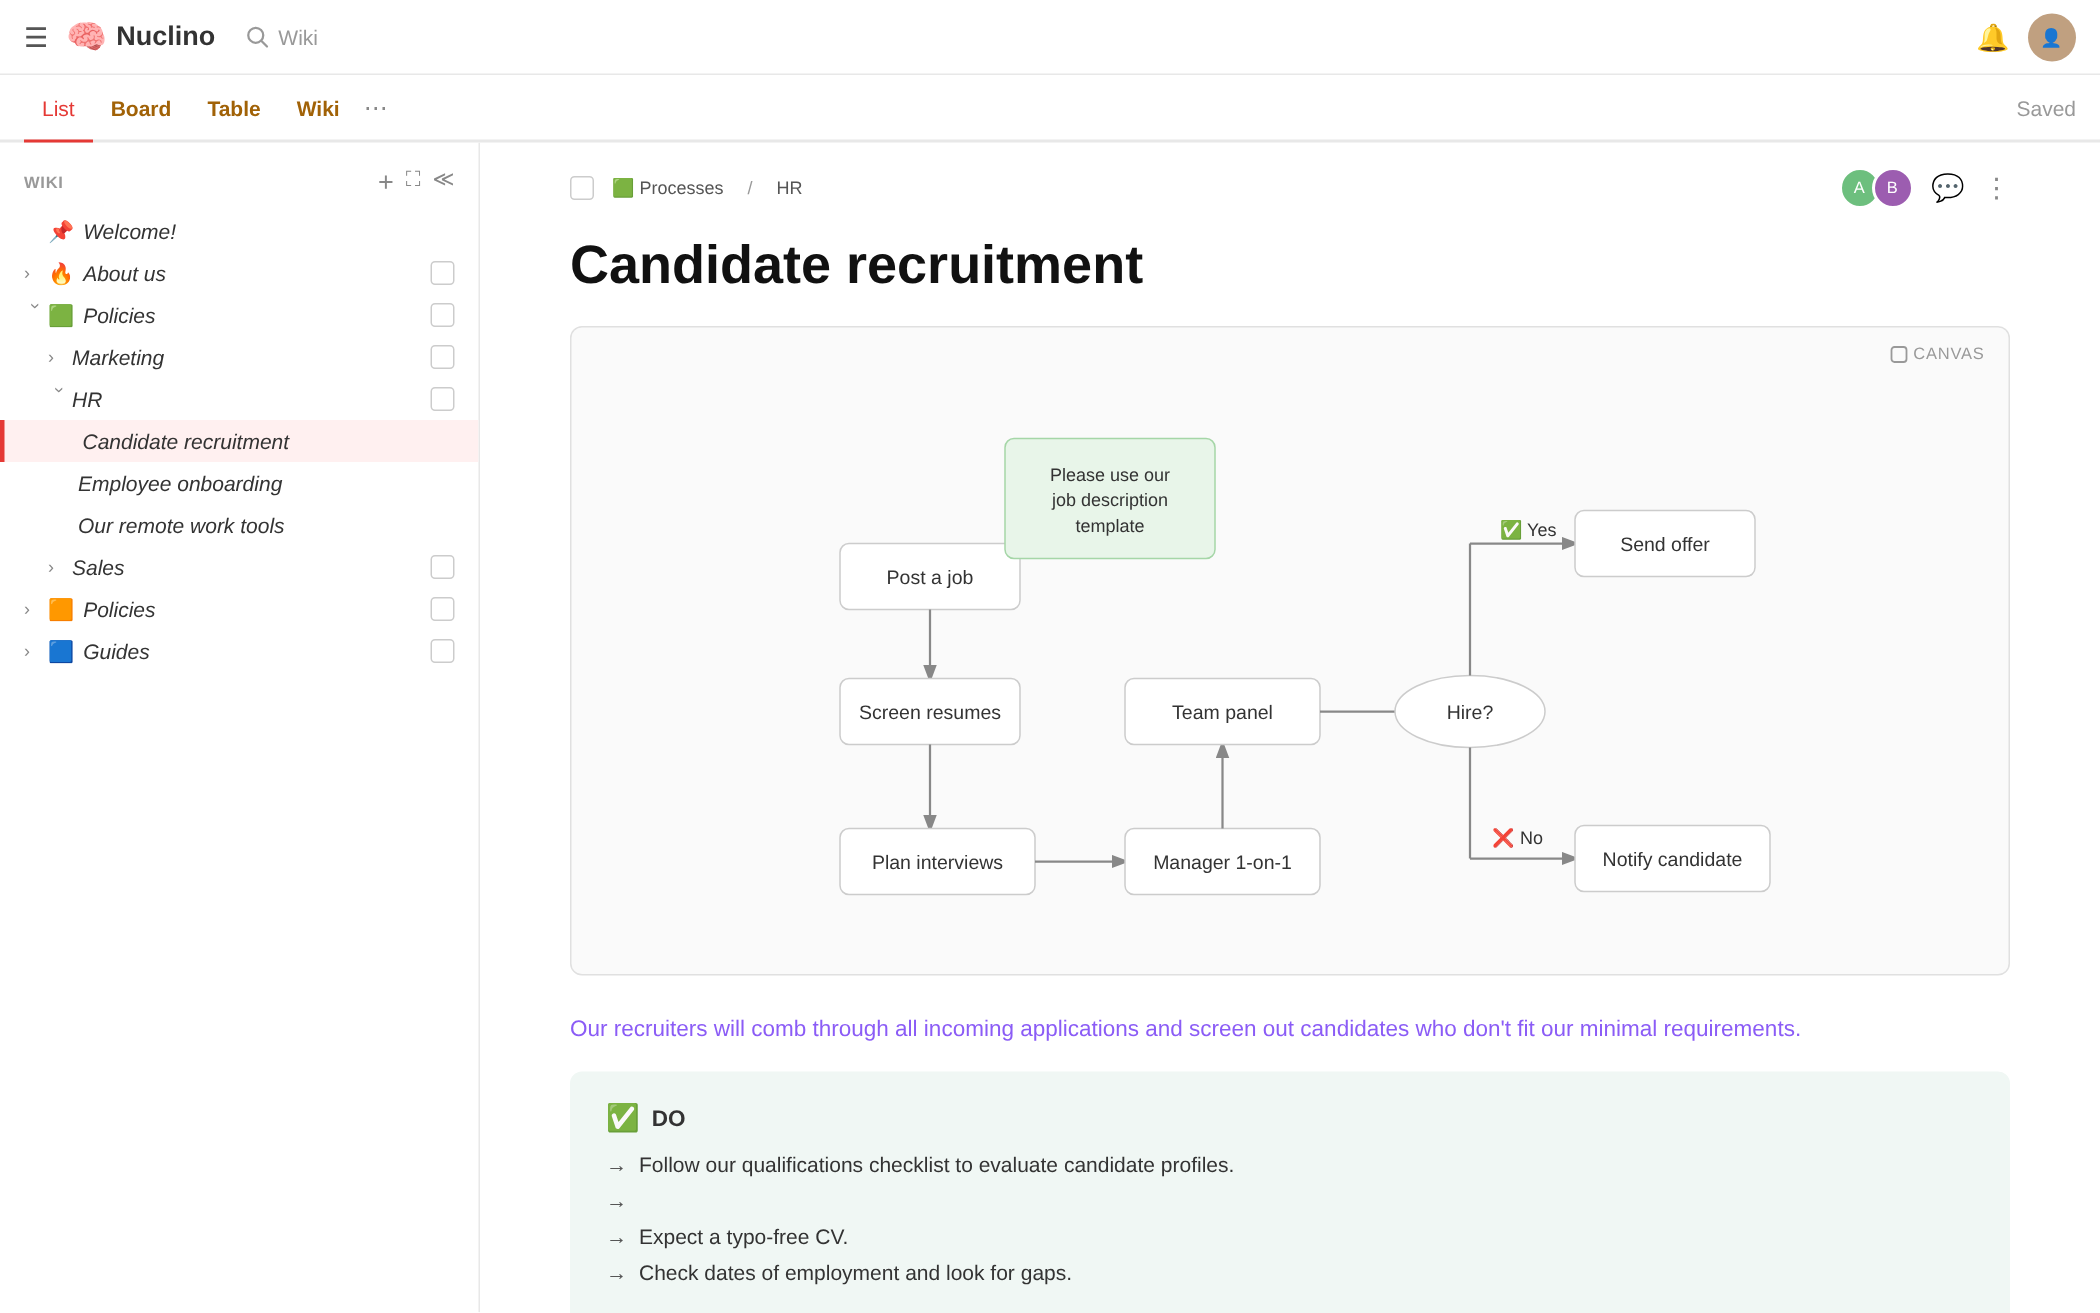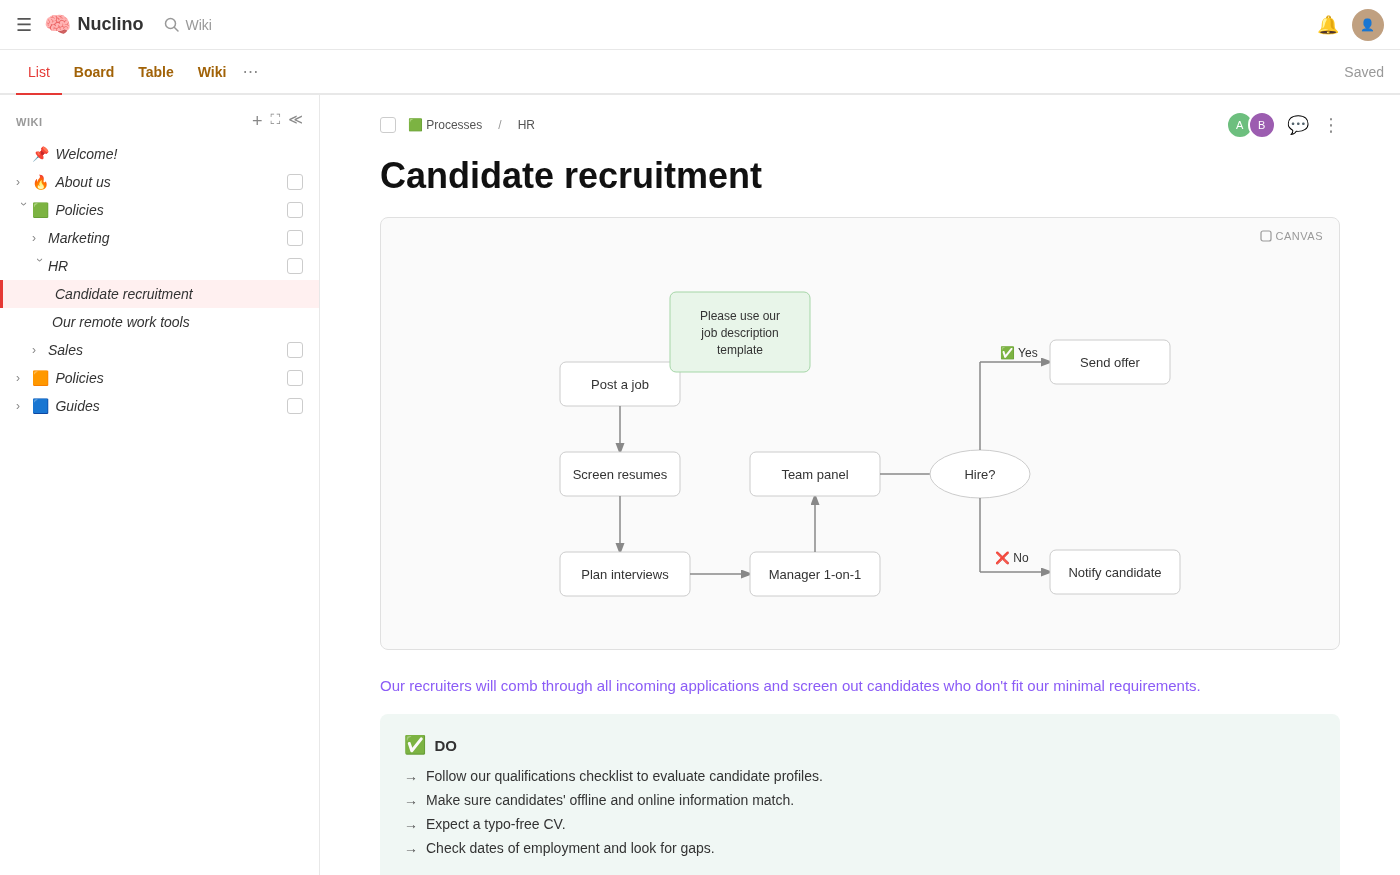--- a/index.html
+++ b/index.html
@@ -158,20 +158,23 @@
     <div class="sidebar-item child">
       <span class="chevron" style="transform:rotate(90deg);display:inline-block">›</span>
       <span class="item-label">HR</span>
       <div class="sidebar-checkbox"></div>
     </div>
 
     <div class="sidebar-item child2 active">
       <span class="item-label">Candidate recruitment</span>
     </div>
 
+    <div class="sidebar-item child2">
+      <span class="item-label">Employee onboarding</span>
+    </div>
 
 
     <div class="sidebar-item child2">
       <span class="item-label">Our remote work tools</span>
     </div>
 
     <div class="sidebar-item child">
       <span class="chevron">›</span>
       <span class="item-label">Sales</span>
       <div class="sidebar-checkbox"></div>
@@ -285,21 +288,20 @@
         <div class="do-header">
           <span class="do-check">✅</span>
           <span>DO</span>
         </div>
         <div class="do-item">
           <span class="arrow-sym">→</span>
           <span>Follow our qualifications checklist to evaluate candidate profiles.</span>
         </div>
         <div class="do-item">
           <span class="arrow-sym">→</span>
-          <span>Make sure candidates' offline and online information match.</span>
         </div>
         <div class="do-item">
           <span class="arrow-sym">→</span>
           <span>Expect a typo-free CV.</span>
         </div>
         <div class="do-item">
           <span class="arrow-sym">→</span>
           <span>Check dates of employment and look for gaps.</span>
         </div>
       </div>

